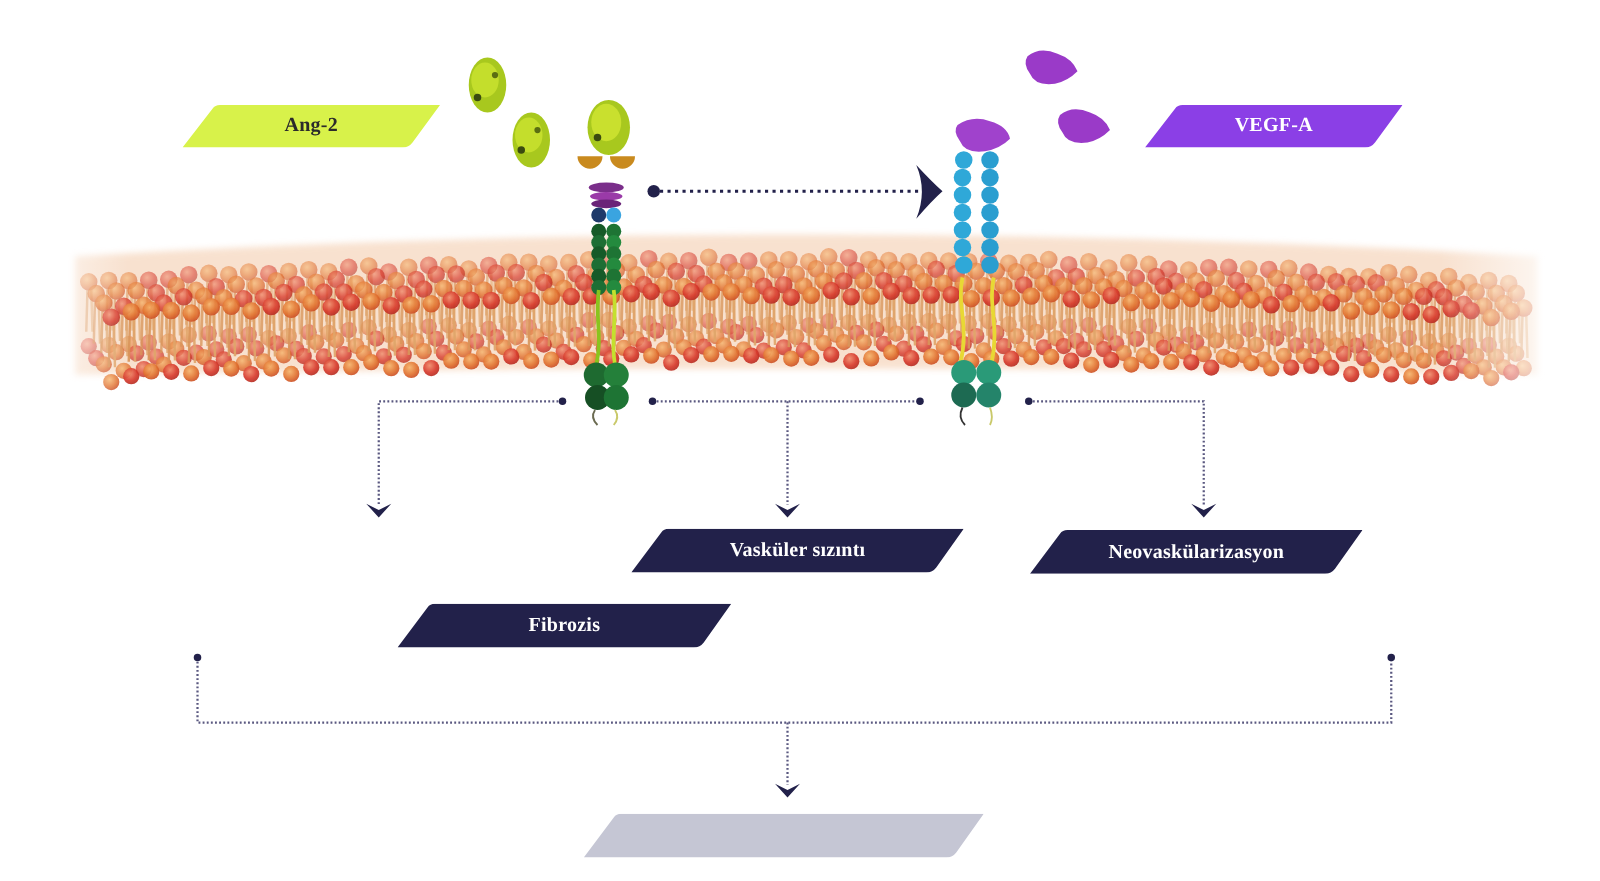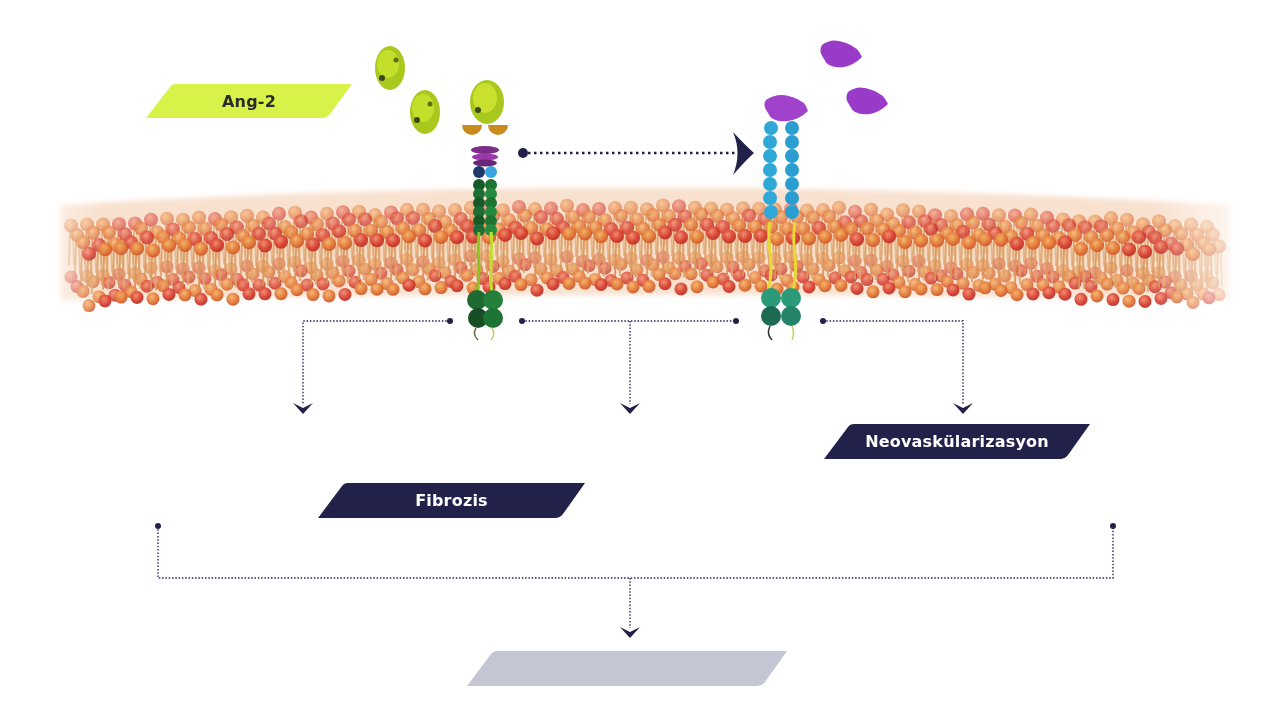--- a/index.html
+++ b/index.html
@@ -1,21 +1,21 @@
 <!DOCTYPE html>
 <html><head>
 <meta charset="utf-8">
 <style>
   html, body { margin: 0; padding: 0; background: #ffffff; }
   body { width: 1280px; height: 705px; position: relative; overflow: hidden;
          font-family: "DejaVu Sans", "Liberation Sans", sans-serif; }
   #stage { position: absolute; left: 0; top: 0; width: 1280px; height: 705px; }
   .label-tag { position: absolute; display: flex; align-items: center; justify-content: center; }
   .label-tag svg { position: absolute; left: 0; top: 0; width: 100%; height: 100%; }
-  .label-tag span { position: relative; font-weight: bold; font-size: 16px; letter-spacing: 0.2px; }
+  .label-tag span { position: relative; font-weight: bold; font-size: 16px; letter-spacing: 0.2px; font-family: Liberation Serif, serif; }
   .dark span { color: #ffffff; }
 </style>
 </head>
 <body>
 
 <div id="stage">
   <svg id="art" width="1280" height="705" viewBox="0 0 1280 705">
     <defs>
       <linearGradient id="memFade" x1="0" x2="1" y1="0" y2="0">
         <stop offset="0" stop-color="#fff" stop-opacity="1"></stop>
@@ -1889,21 +1889,33 @@
     </g>
   </svg>
 
   
   <div class="label-tag" style="left:146px;top:84px;width:206px;height:34px;">
     <svg viewBox="0 0 206 34" preserveAspectRatio="none">
         <path d="M30,0 H206 L184,30 Q181,34 176,34 H0 L24,3 Q26,0 30,0 Z" fill="#d8f24a"></path>
       </svg>
     <span style="color:#2b2b2b">Ang-2</span>
   </div>
+  <div class="label-tag" style="left:916px;top:84px;width:206px;height:34px;">
+    <svg viewBox="0 0 206 34" preserveAspectRatio="none">
+        <path d="M30,0 H206 L184,30 Q181,34 176,34 H0 L24,3 Q26,0 30,0 Z" fill="#8b3fe6"></path>
+      </svg>
+    <span style="color:#ffffff">VEGF-A</span>
+  </div>
 
+  <div class="label-tag dark" style="left:505px;top:423px;width:266px;height:35px;">
+    <svg viewBox="0 0 266 35" preserveAspectRatio="none">
+        <path d="M30,0 H266 L244,31 Q241,35 236,35 H0 L24,3 Q26,0 30,0 Z" fill="#22214a"></path>
+      </svg>
+    <span>Vasküler sızıntı</span>
+  </div>
   <div class="label-tag dark" style="left:318px;top:483px;width:267px;height:35px;">
     <svg viewBox="0 0 267 35" preserveAspectRatio="none">
         <path d="M30,0 H267 L245,31 Q242,35 237,35 H0 L24,3 Q26,0 30,0 Z" fill="#22214a"></path>
       </svg>
     <span>Fibrozis</span>
   </div>
   <div class="label-tag dark" style="left:824px;top:424px;width:266px;height:35px;">
     <svg viewBox="0 0 266 35" preserveAspectRatio="none">
         <path d="M30,0 H266 L244,31 Q241,35 236,35 H0 L24,3 Q26,0 30,0 Z" fill="#22214a"></path>
       </svg>

